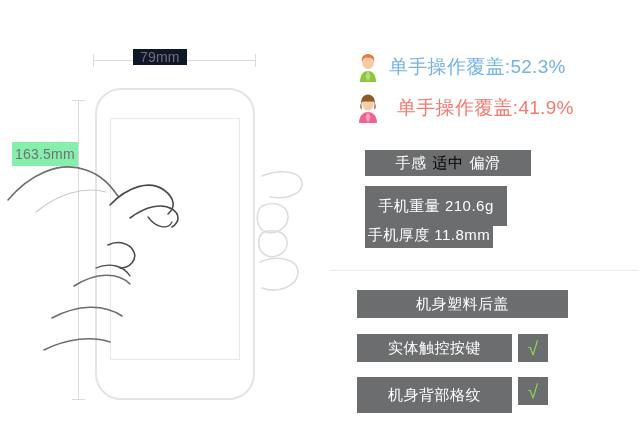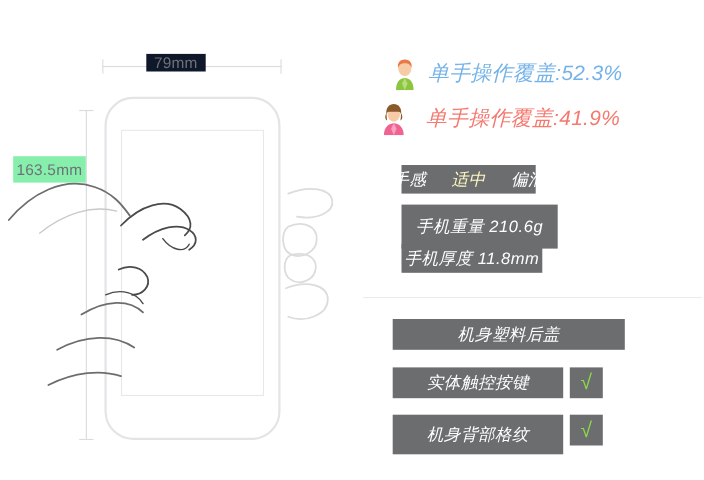--- a/index.html
+++ b/index.html
@@ -42,40 +42,40 @@
   .dim-v::before{top:0;}
   .dim-v::after{bottom:0;}
   .dim-v-label{
     position:absolute;left:12px;top:142px;background:#86efac;padding:4px 3px;
     font-size:14px;color:#6e7276;letter-spacing:.2px;
   }
 
   .hand-art{position:absolute;left:0;top:0;width:330px;height:436px;}
 
   
-  .info-panel{position:absolute;left:330px;top:0;width:310px;height:436px;font-style:italic;}
+  .info-panel{position:absolute;left:330px;top:0;width:310px;height:436px;}
 
   .cover-row{position:absolute;display:flex;align-items:center;gap:9px;}
   .cover-row.male{left:26px;top:52px;}
-  .cover-row.female{left:16px;top:93px;gap:17px;}
+  .cover-row.female{left:26px;top:93px;gap:17px;}
   .cover-text{font-size:19px;letter-spacing:.3px;white-space:nowrap;}
   .cover-text.male{color:#74b3e8;}
   .cover-text.female{color:#f4796f;}
   .avatar{width:24px;height:30px;display:block;}
 
   .divider{position:absolute;left:0px;top:270px;width:308px;height:1px;background:#e9ebec;}
 
   .badge{
     position:absolute;background:#6b6d6e;color:#ffffff;
     font-size:15px;letter-spacing:.5px;
     display:flex;align-items:center;justify-content:center;
     box-sizing:border-box;white-space:nowrap;
   }
-  .b-feel{left:35px;top:150px;width:122px;height:26px;gap:23px;}
-  .b-feel .hl{color:#fef9c3;}
+  .b-feel{left:35px;top:150px;width:166px;height:26px;gap:6px;}
+  .b-feel .hl{color:#000000;}
   .b-weight{left:35px;top:186px;width:142px;height:40px;}
   .b-thick{left:35px;top:222px;width:128px;height:26px;}
 
   .b-cover{left:27px;top:290px;width:211px;height:28px;}
   .b-keys{left:27px;top:334px;width:155px;height:28px;}
   .b-texture{left:27px;top:377px;width:155px;height:36px;}
 
   .check-box{
     position:absolute;width:30px;height:28px;background:#6b6d6e;
     display:flex;align-items:center;justify-content:center;

